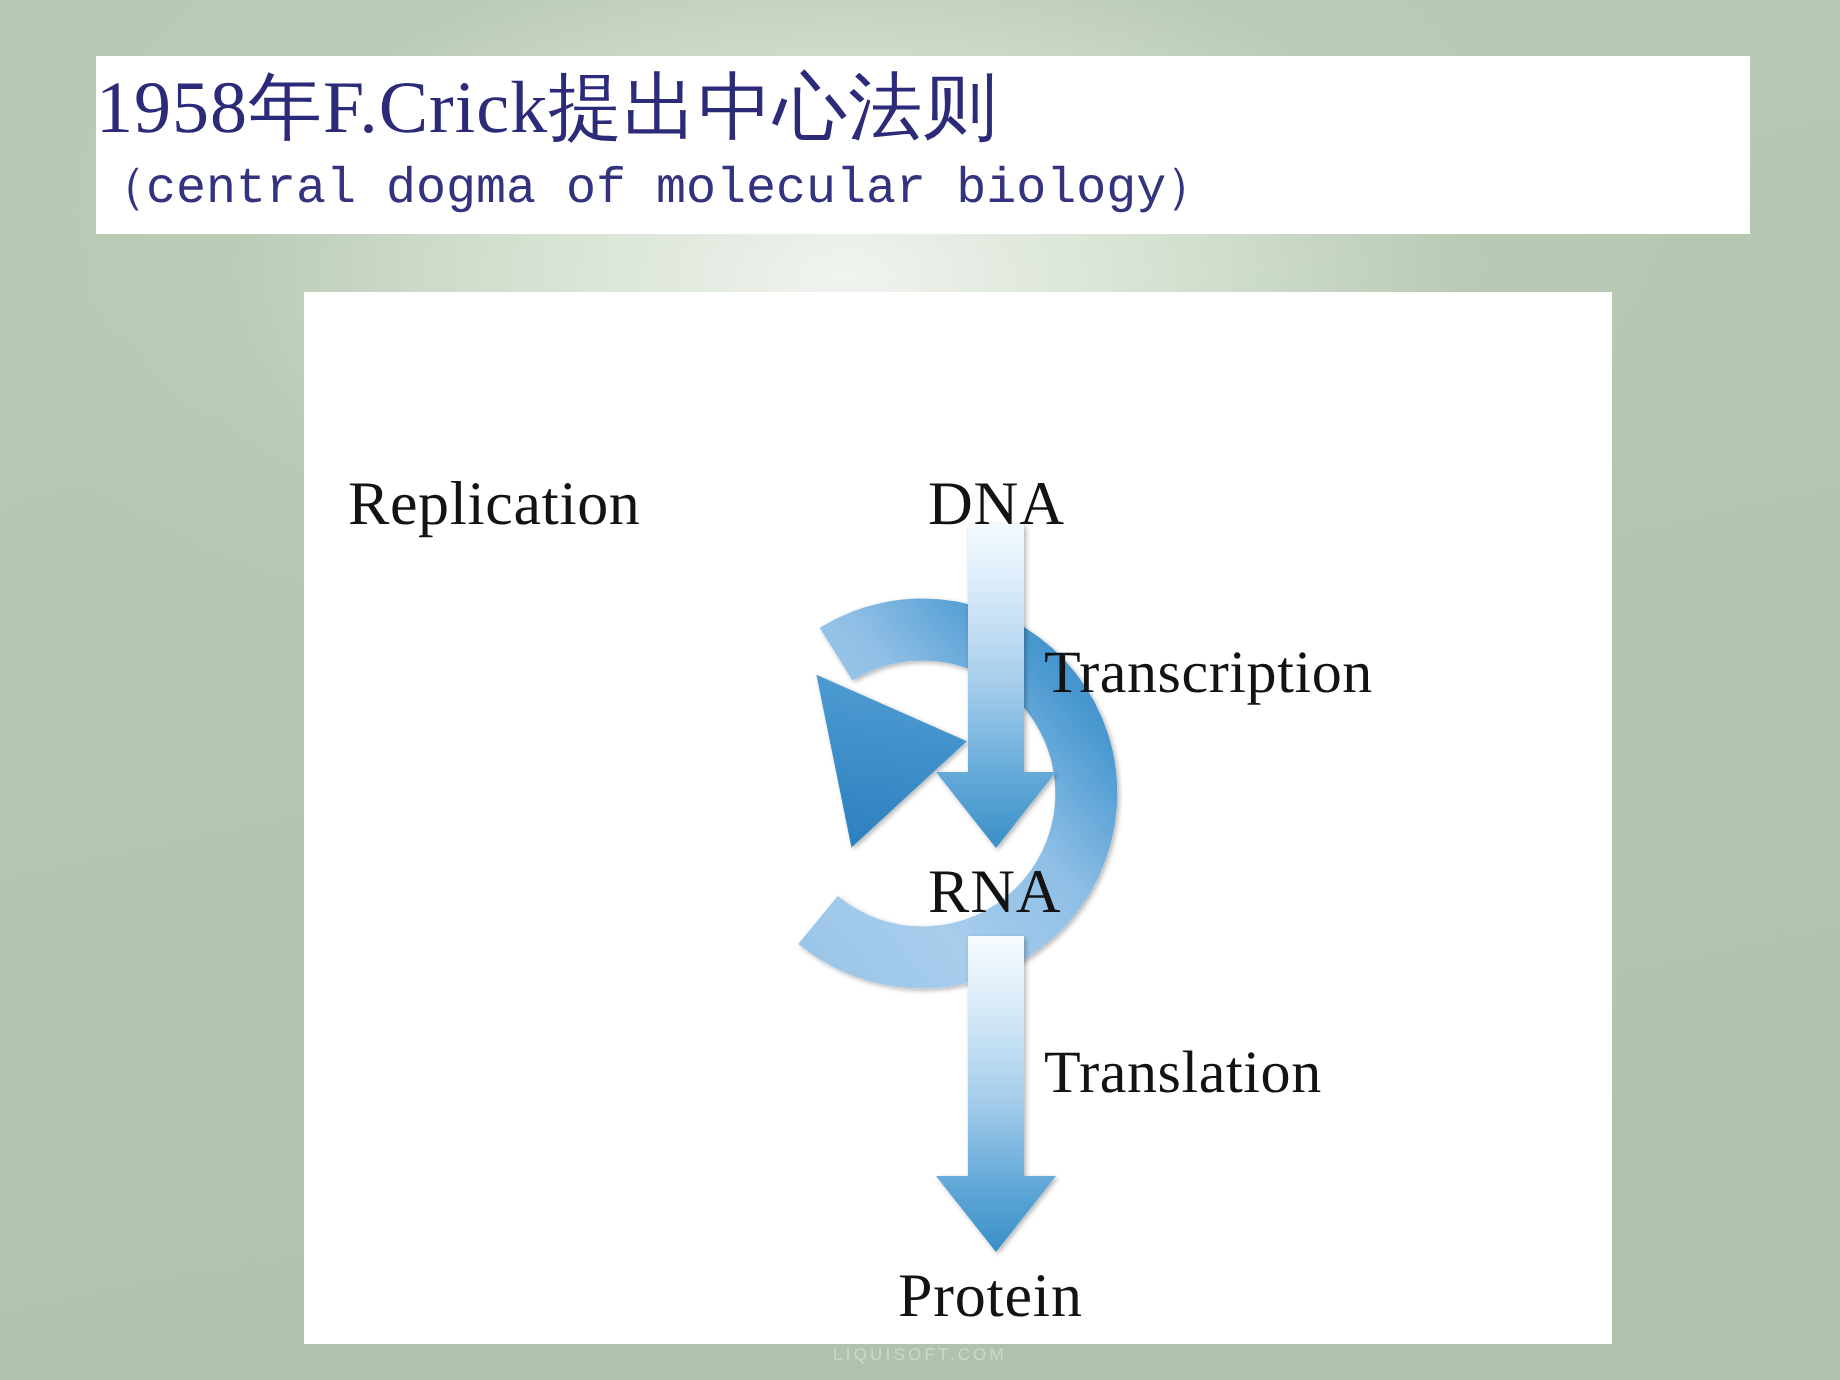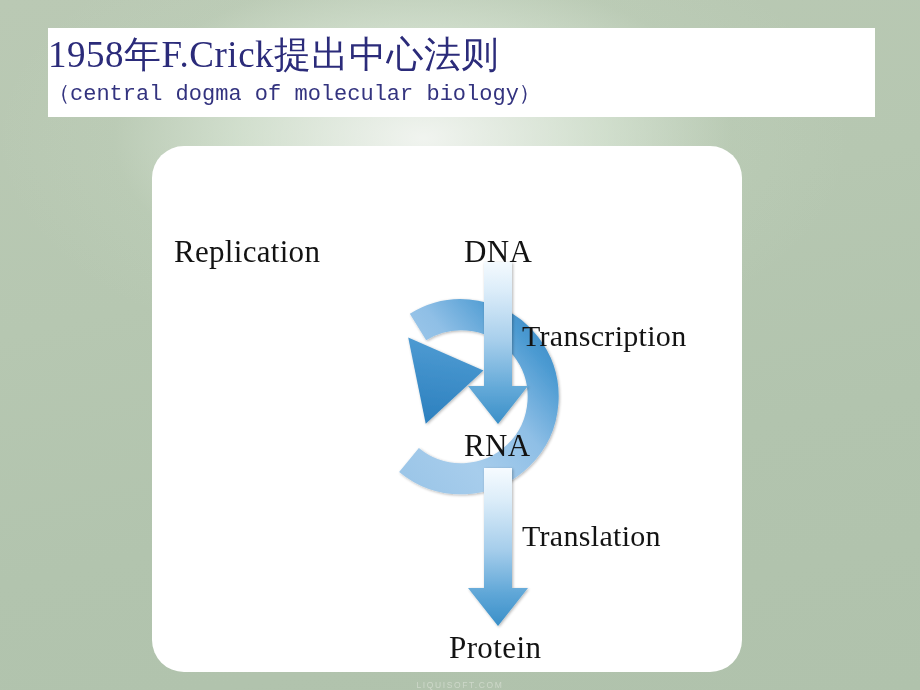--- a/index.html
+++ b/index.html
@@ -60,36 +60,35 @@
     color: #2b2b7a;
     font-family: "Liberation Serif", "DejaVu Serif", serif;
     font-size: 37px;
     line-height: 46px;
     letter-spacing: 0.5px;
     white-space: nowrap;
   }
   #slide-subtitle {
     color: #33337f;
     font-family: "Liberation Mono", "DejaVu Sans Mono", monospace;
-    font-size: 22px;
+    font-size: 25px;
     line-height: 33px;
     letter-spacing: 0px;
     white-space: nowrap;
   }
 
   
   #figure-panel {
     position: absolute;
     left: 152px;
     top: 146px;
-    width: 590px;
+    width: 654px;
     height: 526px;
     background: #ffffff;
     overflow: hidden;
-    border-radius: 32px;
   }
 
   #figure-svg {
     display: block;
     width: 590px;
     height: 526px;
   }
 
   .dg-label {
     font-family: "Liberation Serif", "DejaVu Serif", serif;
@@ -109,21 +108,21 @@
   }
 
   
   #watermark {
     position: absolute;
     left: 0;
     top: 672px;
     width: 920px;
     height: 18px;
     display: flex;
-    align-items: flex-end;
+    align-items: flex-start;
     justify-content: center;
   }
   #watermark-text {
     font-family: "Liberation Sans", "DejaVu Sans", sans-serif;
     font-size: 8.5px;
     letter-spacing: 1.6px;
     color: #cfd9cb;
     opacity: 0.95;
   }
 </style>

